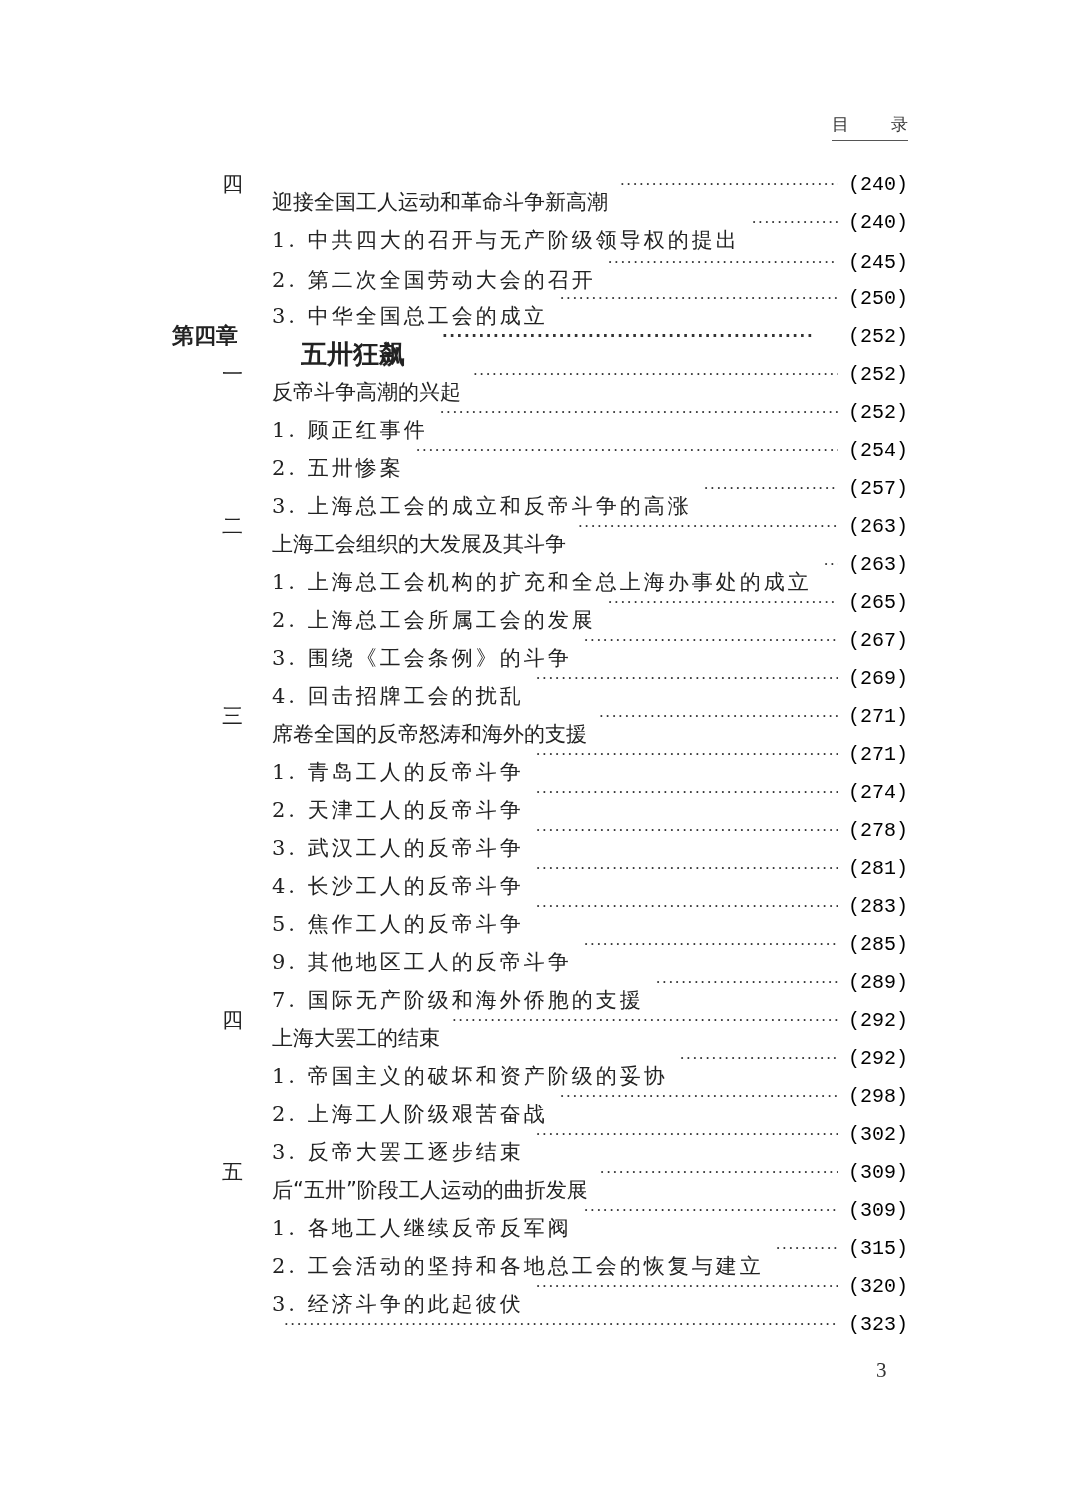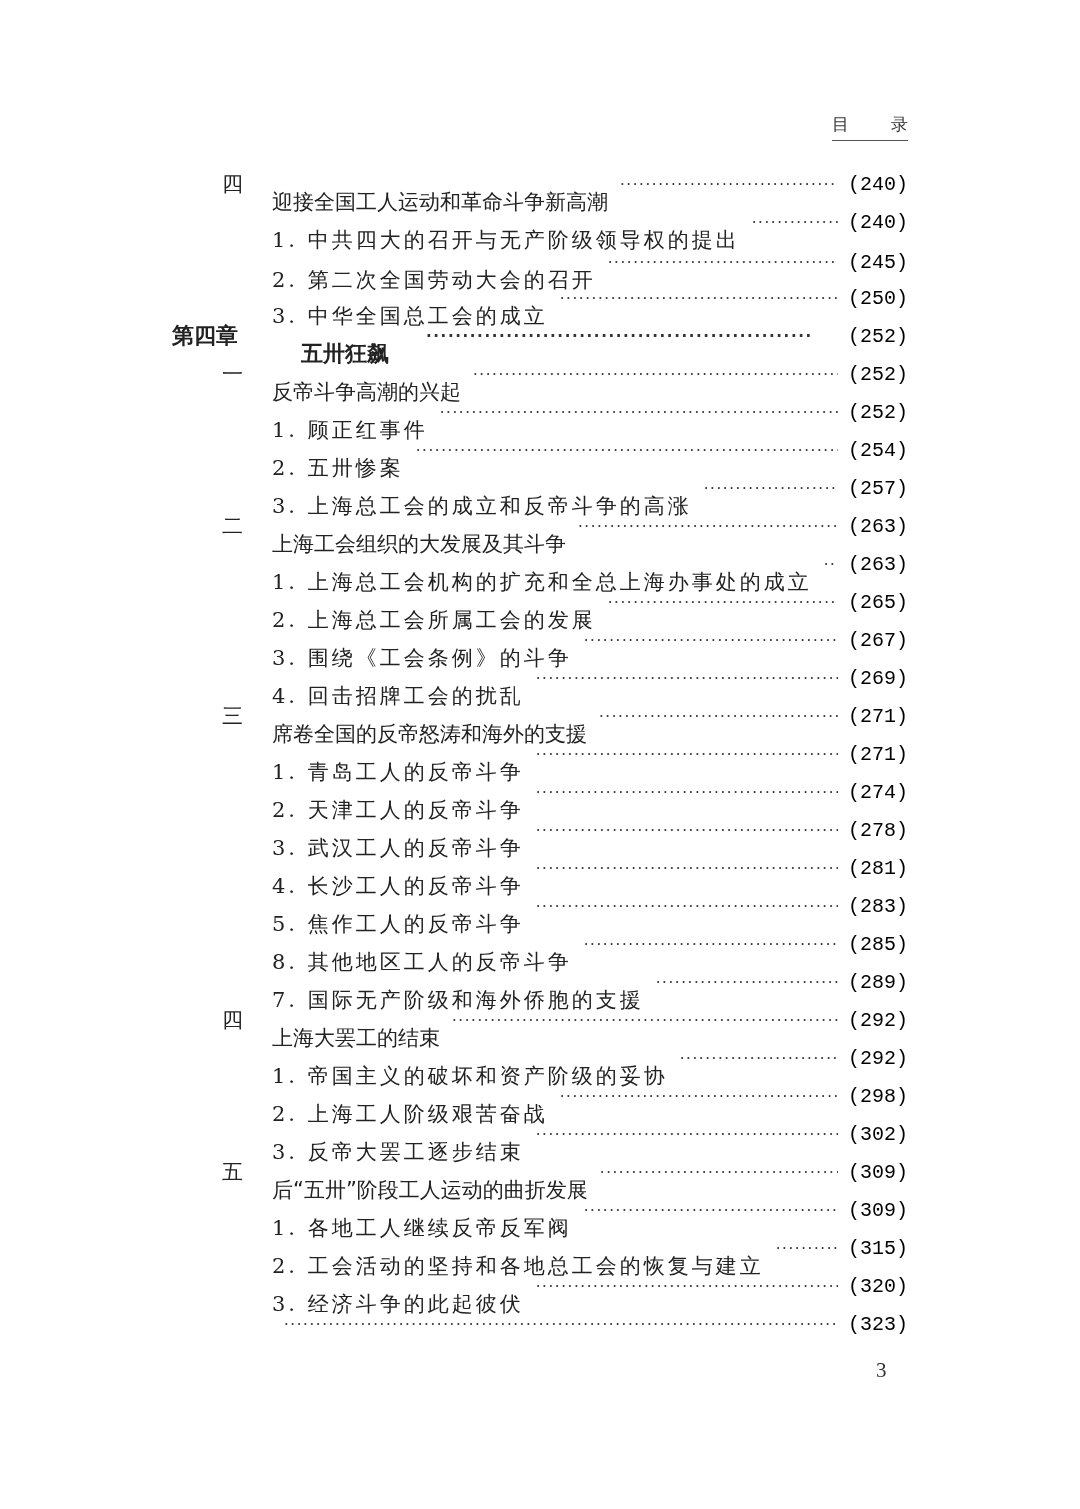--- a/index.html
+++ b/index.html
@@ -15,21 +15,21 @@
     .row .dots { flex: 1 1 auto; overflow: hidden; white-space: nowrap; margin: 0 10px 0 12px;
                  font-size: 15px; letter-spacing: 1.6px; color: #333; }
     .row .page { flex: none; font-family: Liberation Mono, monospace; font-size: 20px; color: #000000; }
     .row.section { left: 222px; width: 686px; }
     .row.section .num { width: 50px; }
     .row.section .title { font-family: "DejaVu Sans", sans-serif; font-size: 21px; }
     .row.sub { left: 272px; width: 636px; letter-spacing: 3px; }
     .row.sub .page { letter-spacing: 0; }
     .row.chapter { left: 172px; width: 736px; font-family: "DejaVu Sans", sans-serif; font-weight: bold; gap: 25px; }
     .row.chapter .num { width: 104px; font-size: 22px; }
-    .row.chapter .title { font-size: 22px; }
+    .row.chapter .title { font-size: 26px; }
     .row.chapter .page { font-weight: normal; }
     .page-number { position: absolute; top: 1358px; left: 876px; font-family: "Liberation Serif", serif;
                    font-size: 21px; color: #333; }
   </style>
 </head>
 <body>
 
 <div class="running-head">
   <span>目</span>
   <span>录</span>
@@ -135,21 +135,21 @@
       <span class="title">4. 长沙工人的反帝斗争</span>
       <span class="dots">········································································································································································································</span>
       <span class="page">(281)</span>
     </div>
     <div class="row sub" style="top: 722px;">
       <span class="title">5. 焦作工人的反帝斗争</span>
       <span class="dots">········································································································································································································</span>
       <span class="page">(283)</span>
     </div>
     <div class="row sub" style="top: 760px;">
-      <span class="title">8. 其他地区工人的反帝斗争</span>
+      <span class="title">9. 其他地区工人的反帝斗争</span>
       <span class="dots">········································································································································································································</span>
       <span class="page">(285)</span>
     </div>
     <div class="row sub" style="top: 798px;">
       <span class="title">7. 国际无产阶级和海外侨胞的支援</span>
       <span class="dots">········································································································································································································</span>
       <span class="page">(289)</span>
     </div>
     <div class="row section" style="top: 836px;">
       <span class="num">四</span>

